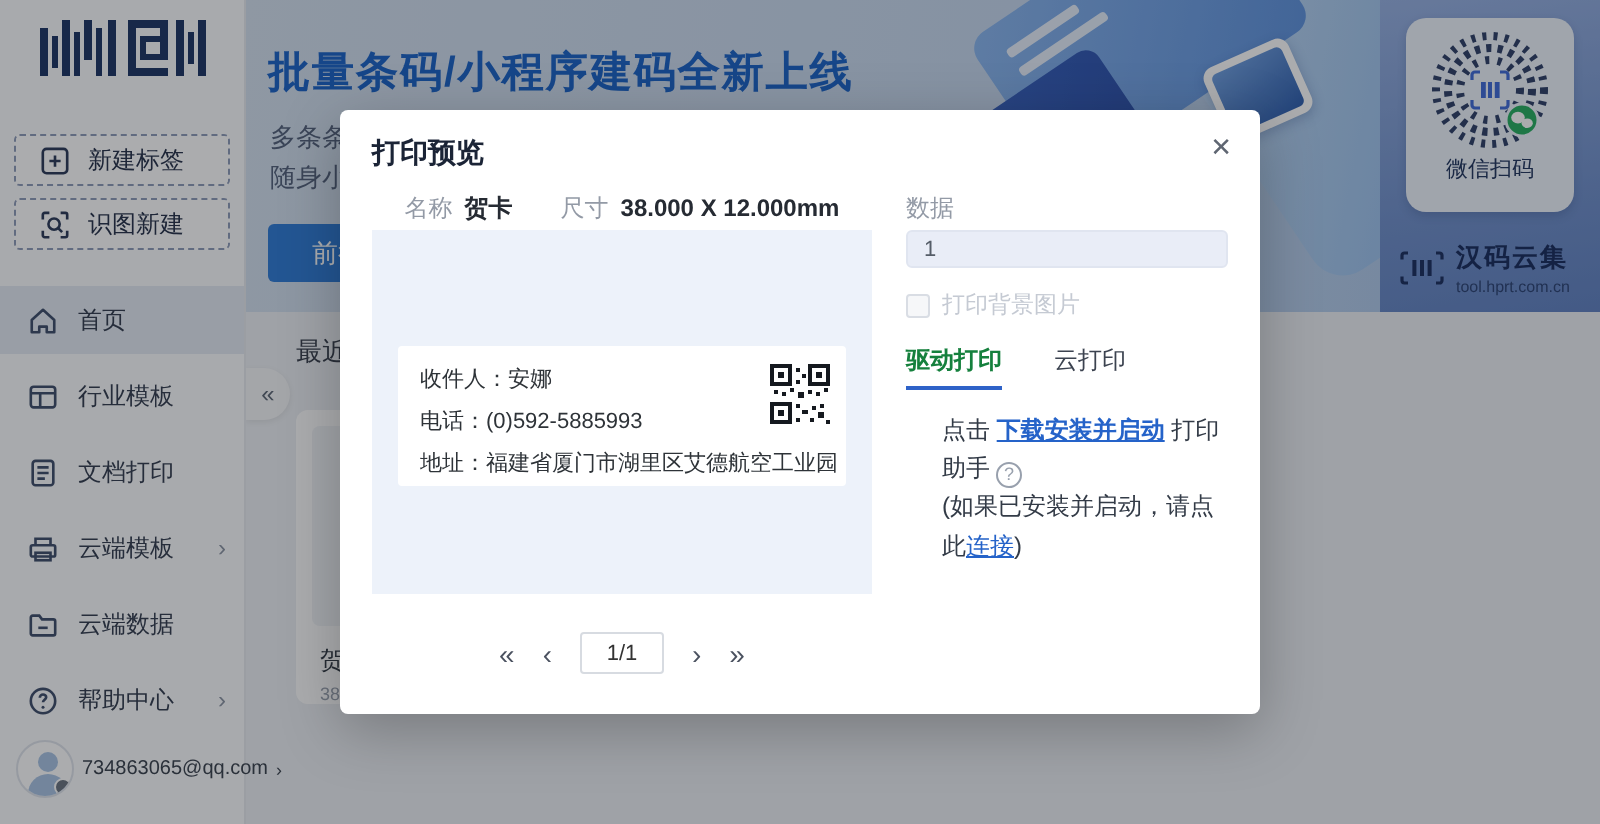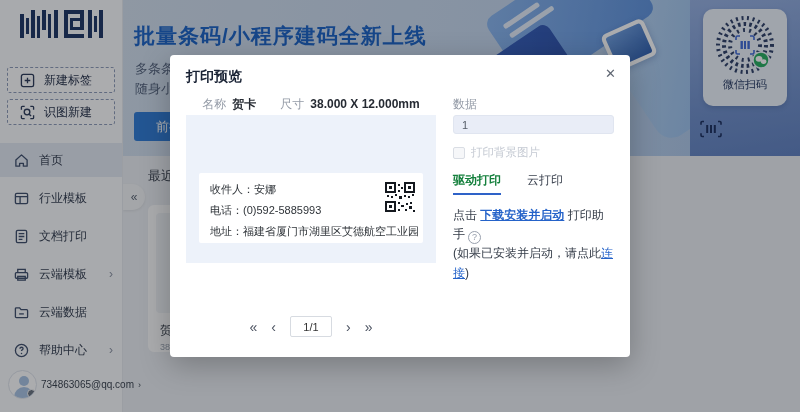--- a/index.html
+++ b/index.html
@@ -64,34 +64,34 @@
   
   .overlay { position:absolute; inset:0; background:rgba(13,17,23,.35); z-index:5; }
   .modal { position:absolute; left:170px; top:55px; width:460px; height:302px; background:#fff; border-radius:4px; z-index:10; box-shadow:0 8px 30px rgba(0,0,0,.25); font-size:12px; }
   .m-title { position:absolute; left:16px; top:13px; font-size:14px; font-weight:bold; color:#1b2436; }
   .m-close { position:absolute; right:14px; top:11px; font-size:13px; color:#5f6672; cursor:pointer; background:none; border:none; }
   .m-meta { position:absolute; left:16px; right:16px; top:41px; display:flex; }
   .m-meta .left { width:250px; display:flex; justify-content:center;gap:24px; }
   .m-meta .right { margin-left:17px; }
   .lbl { color:#939aa6; margin-right:6px; }
   .val { color:#262b33; font-weight:bold; }
-  .m-preview { position:absolute; left:16px; top:60px; width:250px; height:148px; background:#edf2fa; }
+  .m-preview { position:absolute; left:16px; top:60px; width:250px; height:182px; background:#edf2fa; }
   .label-card { position:absolute; left:13px; top:58px; width:224px; height:70px; background:#fff; border-radius:2px; padding:9px 11px; }
   .label-card p { font-size:11px; color:#2e3338; margin-bottom:6px; white-space:nowrap; }
   .qr-mini { position:absolute; right:8px; top:9px; }
   .m-side { position:absolute; left:283px; top:60px; width:161px; }
   .m-input { width:100%; height:19px; background:#e9edf7; border:1px solid #e0e5f0; border-radius:3px; font-size:11px; color:#555d68; padding-left:8px; font-family:inherit; }
   .m-check { margin-top:11px; display:flex; align-items:center; gap:6px; }
   .cbox { width:12px; height:12px; border:1px solid #d9dde4; background:#f6f7f9; border-radius:2px; }
   .clabel { font-size:11.5px; color:#c5cad3; }
   .m-tabs { margin-top:12px; display:flex; gap:26px; }
   .tab { font-size:12px; color:#3c4350; position:relative; cursor:pointer; }
   .tab.active { color:#15803d; font-weight:bold; }
   .tab.active::after { content:""; position:absolute; left:0; right:0; bottom:-6px; height:2px; background:#2e62c8; }
-  .m-help { margin-top:17px; font-size:12px; color:#333b47; line-height:1.6; }
+  .m-help { margin-top:17px; font-size:12px; color:#333b47; line-height:1.6;margin-left:18px; }
   .hlink { color:#2563c9; text-decoration:underline; }
   .hlink.b { font-weight:bold; }
   .help-ic { display:inline-flex; width:13px; height:13px; border:1px solid #98a0ad; border-radius:50%; color:#98a0ad; font-size:9px; align-items:center; justify-content:center; vertical-align:-2px; margin-left:3px; }
   .m-pagination { position:absolute; left:16px; top:261px; width:250px; display:flex; align-items:center; justify-content:center; gap:14px; color:#4b5260; }
   .pg-btn { background:none; border:none; font-size:14px; color:#4b5260; cursor:pointer; line-height:1; }
   .pg-box { width:42px; height:21px; border:1px solid #d7dbe1; border-radius:2px; display:flex; align-items:center; justify-content:center; font-size:11px; color:#333; background:#fff; }
   .m-buttons { position:absolute; left:283px; top:260px; display:flex; gap:10px; }
   .btn { height:22px; border-radius:3px; font-size:11.5px; letter-spacing:2px; padding:0 7px 0 9px; cursor:pointer; font-family:inherit; }
   .btn.cancel { background:#fff; border:1px solid #d2d6dd; color:#565e6a; }
   .btn.confirm { background:#16377f; border:1px solid #16377f; color:#fff; }
@@ -239,20 +239,24 @@
           </svg>
           <div class="qr-label">微信扫码</div>
         </div>
         <div class="site-logo">
           <svg width="22" height="18" viewBox="0 0 22 18" fill="none" stroke="#1b2e5e" stroke-width="1.6">
             <path d="M4 1.5H2.2A1.2 1.2 0 0 0 1 2.7v2M18 1.5h1.8A1.2 1.2 0 0 1 21 2.7v2M21 13.3v2a1.2 1.2 0 0 1-1.2 1.2H18M1 13.3v2a1.2 1.2 0 0 0 1.2 1.2H4"></path>
             <rect x="6.2" y="5" width="2" height="8" fill="#1b2e5e" stroke="none"></rect>
             <rect x="10" y="5" width="2" height="8" fill="#1b2e5e" stroke="none"></rect>
             <rect x="13.8" y="5" width="2" height="8" fill="#1b2e5e" stroke="none"></rect>
           </svg>
+          <div>
+            <div class="site-name">汉码云集</div>
+            <div class="site-url">tool.hprt.com.cn</div>
+          </div>
         </div>
       </div>
     </div>
 
     <div class="content">
       <div class="collapse-tab">«</div>
       <div class="recent-title">最近使用</div>
       <div class="tpl-card">
         <div class="tpl-preview"></div>
         <div class="tpl-name">贺卡</div>

